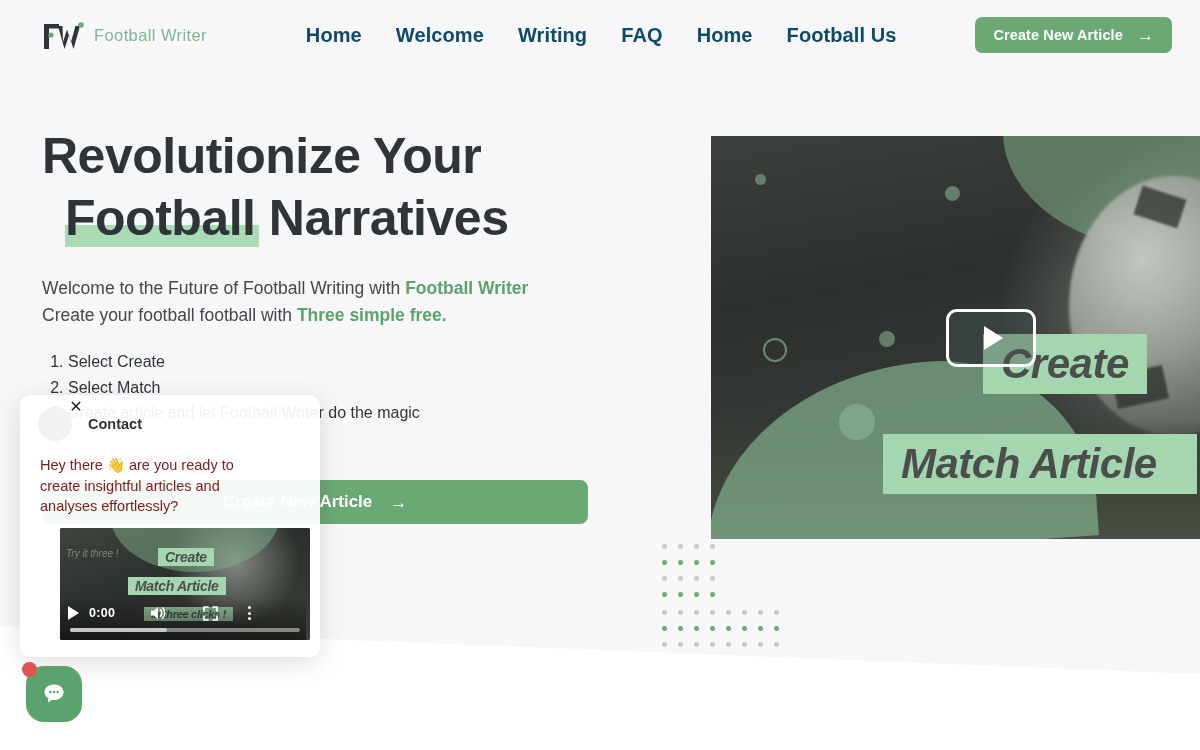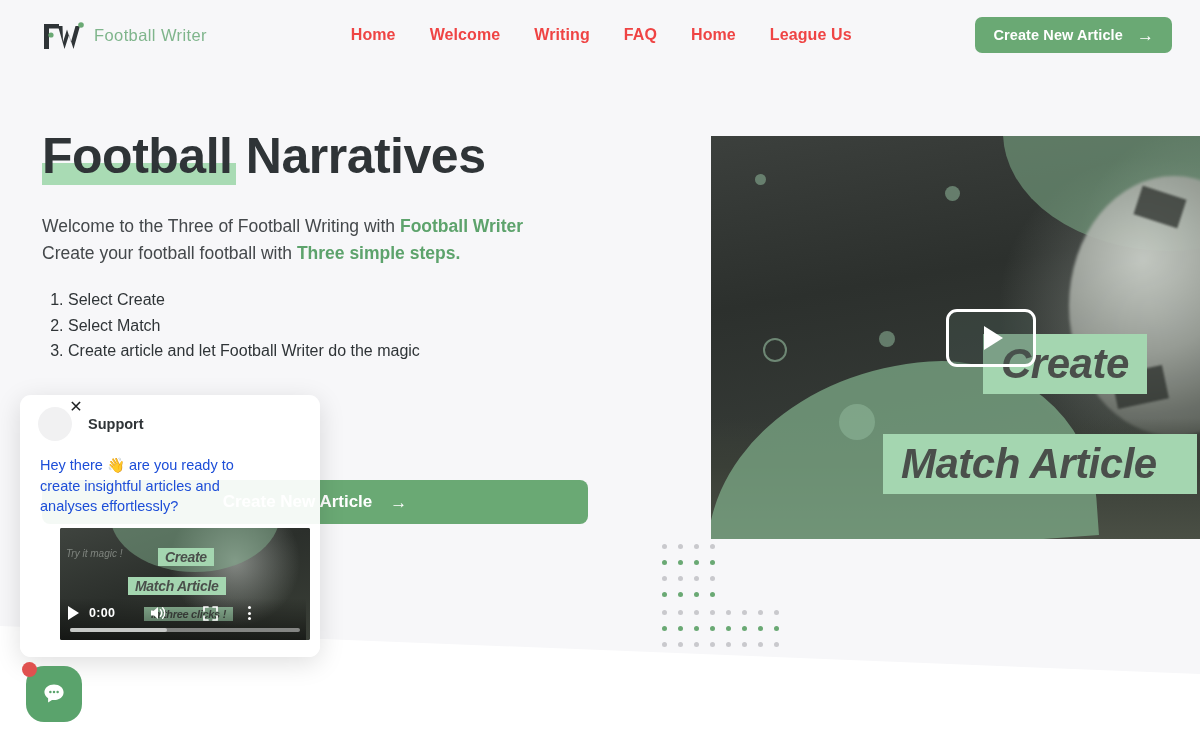--- a/index.html
+++ b/index.html
@@ -64,23 +64,23 @@
   }
 
   .main-nav {
     display: flex;
     align-items: center;
     gap: 34px;
     margin: 0 auto;
     padding-left: 20px;
   }
   .nav-link {
-    font-size: 16px;
-    font-weight: bold;
-    color: #ef4444;
+    font-size: 20px;
+    font-weight: bold;
+    color: #0c4a6e;
     text-decoration: none;
     white-space: nowrap;
     letter-spacing: 0.1px;
     cursor: pointer;
   }
 
   .header-cta {
     flex: 0 0 auto;
     display: inline-flex;
     align-items: center;
@@ -122,20 +122,21 @@
     font-size: 50px;
     font-weight: bold;
     line-height: 1.24;
     color: #2f3437;
     letter-spacing: -0.5px;
   }
   .headline .line { display: block; white-space: nowrap; }
   .hl-mark {
     position: relative;
     display: inline-block;
+    margin-left: 23px;
   }
   .hl-mark::before {
     content: "";
     position: absolute;
     left: 0; right: -4px;
     bottom: 2px;
     height: 22px;
     background: #a9dbb4;
     z-index: -1;
   }
@@ -359,21 +360,21 @@
   }
   .chat-agent {
     font-size: 14.5px;
     font-weight: bold;
     color: #2f3437;
   }
   .chat-msg {
     padding: 8px 18px 0 20px;
     font-size: 14.5px;
     line-height: 1.42;
-    color: #1d4ed8;
+    color: #7f1d1d;
     width: 276px;
   }
   .chat-video {
     position: absolute;
     left: 40px;
     top: 133px;
     width: 250px;
     height: 112px;
     background: #20231f;
     overflow: hidden;
@@ -487,41 +488,42 @@
     </span>
     <span class="brand-word">Football Writer</span>
   </div>
 
   <nav class="main-nav">
     <a class="nav-link">Home</a>
     <a class="nav-link">Welcome</a>
     <a class="nav-link">Writing</a>
     <a class="nav-link">FAQ</a>
     <a class="nav-link">Home</a>
-    <a class="nav-link">League Us</a>
+    <a class="nav-link">Football Us</a>
   </nav>
 
   <button class="header-cta">
     <span>Create New Article</span>
     <span class="arrow-glyph">→</span>
   </button>
 </header>
 
 <section class="hero">
 
   <div class="hero-copy">
     <h1 class="headline">
+      <span class="line">Revolutionize Your</span>
       <span class="line">
         <span class="hl-mark">Football</span><span>&nbsp;</span><span>Narratives</span>
       </span>
     </h1>
 
     <p class="sub-copy">
-      <span>Welcome to the Three of Football Writing with </span><span class="accent">Football Writer</span><br>
-      <span>Create your football football with </span><span class="accent">Three simple steps.</span>
+      <span>Welcome to the Future of Football Writing with </span><span class="accent">Football Writer</span><br>
+      <span>Create your football football with </span><span class="accent">Three simple free.</span>
     </p>
 
     <ol class="steps">
       <li>Select Create</li>
       <li>Select Match</li>
       <li>Create article and let Football Writer do the magic</li>
     </ol>
   </div>
 
   <button class="hero-cta">
@@ -605,29 +607,29 @@
       <span class="play-tri"></span>
     </div>
   </div>
 </section>
 
 <div class="chat-popup">
   <button class="chat-close">✕</button>
 
   <div class="chat-header">
     <div class="chat-avatar"></div>
-    <div class="chat-agent">Support</div>
+    <div class="chat-agent">Contact</div>
   </div>
 
   <div class="chat-msg">Hey there 👋 are you ready to create insightful articles and analyses effortlessly?</div>
 
   <div class="chat-video">
     <div class="cv-bg"></div>
     <div class="cv-wave"></div>
-    <div class="cv-lead">Try it magic !</div>
+    <div class="cv-lead">Try it three !</div>
     <div class="cv-cap cv-c1">Create</div>
     <div class="cv-cap cv-c2">Match Article</div>
     <div class="cv-cap cv-c3">In three clicks !</div>
 
     <div class="cv-controls">
       <span class="cv-play"></span>
       <span class="cv-time">0:00</span>
       <span class="cv-vol">
         <svg width="18" height="16" viewBox="0 0 18 16" xmlns="http://www.w3.org/2000/svg">
           <path d="M2 5.5h3L9 2v12L5 10.5H2z" fill="#ffffff"></path>

